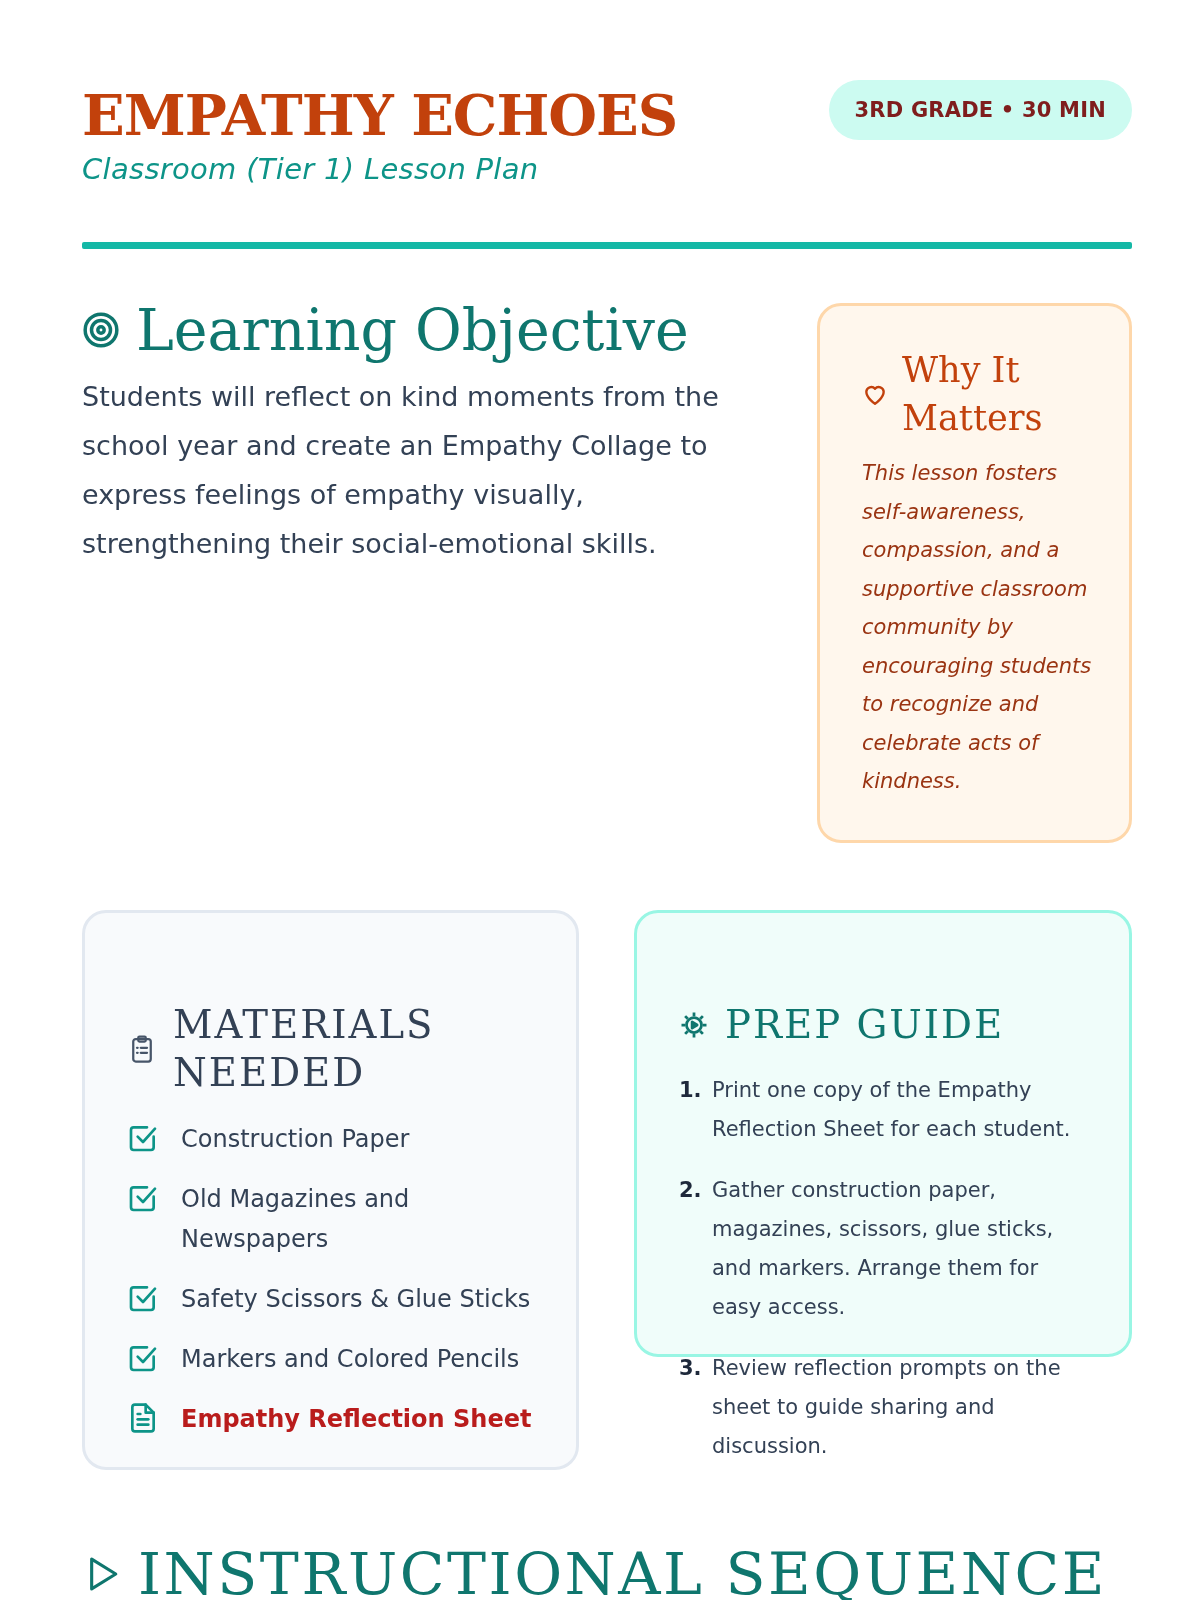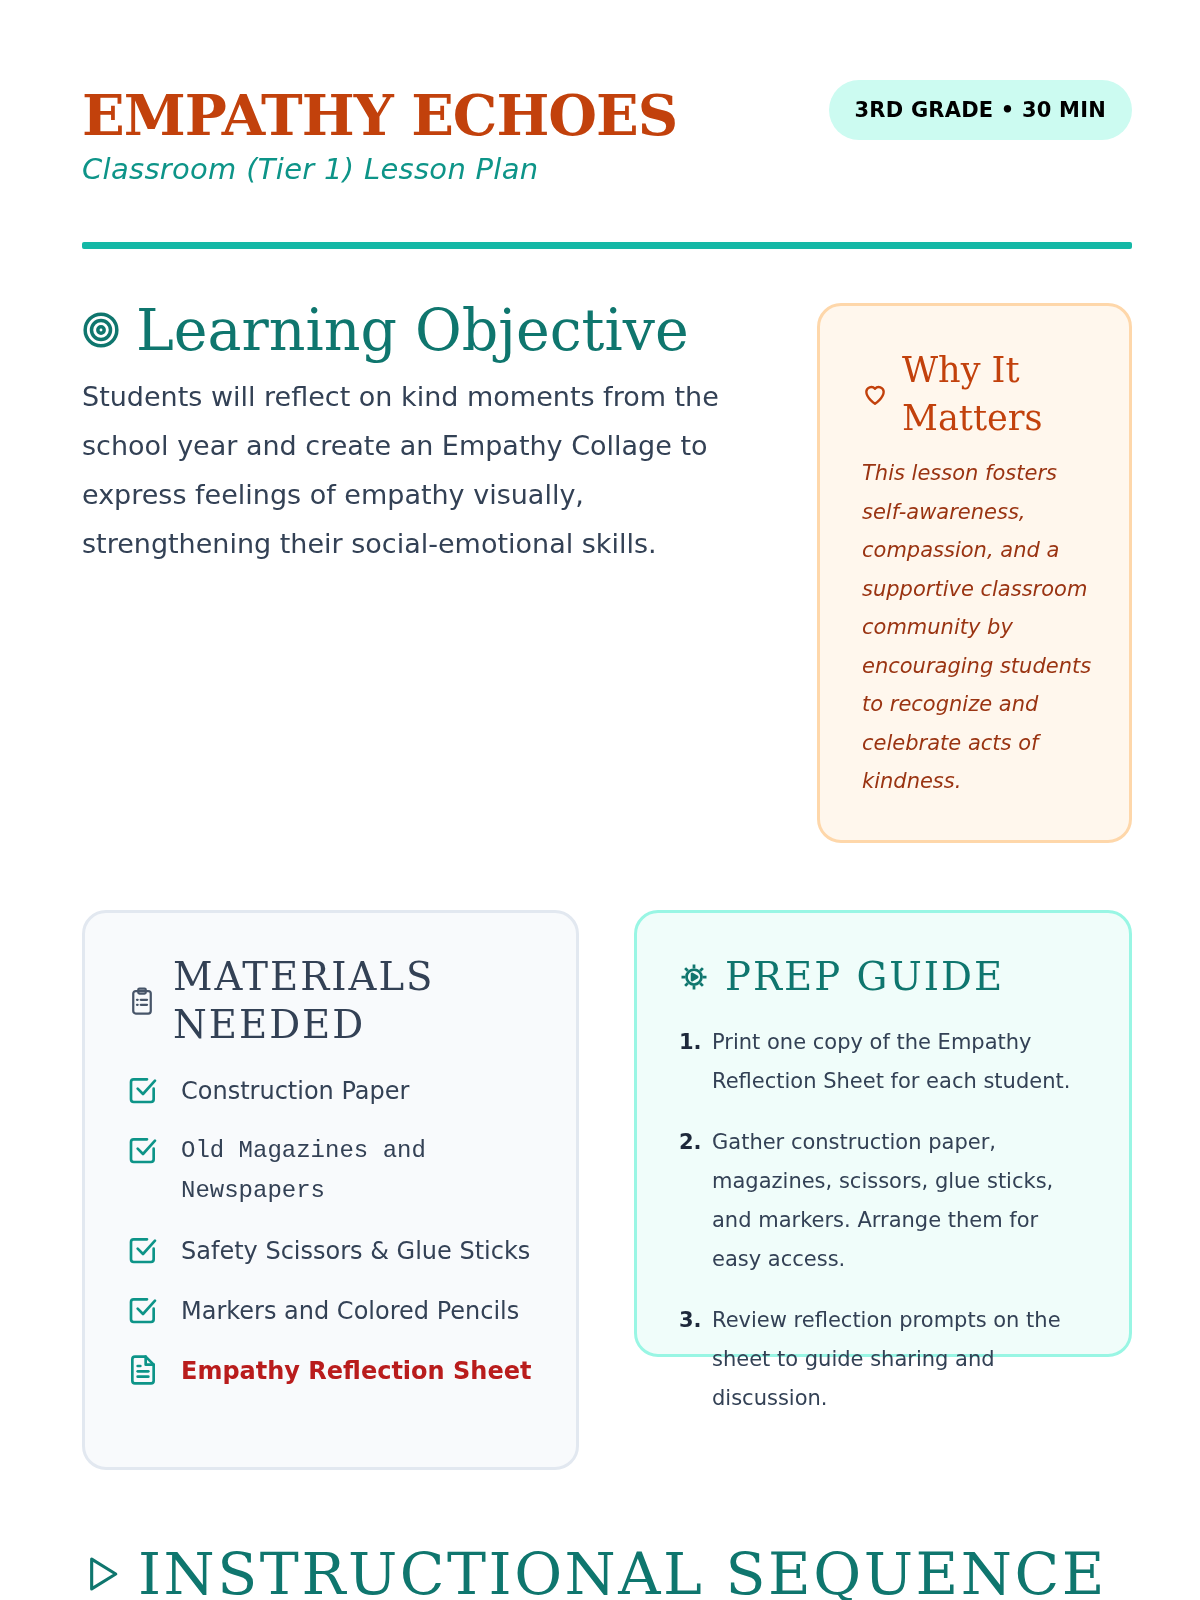--- a/index.html
+++ b/index.html
@@ -2,38 +2,38 @@
 <html><head>
 <meta charset="utf-8">
 <style>
   * { box-sizing: border-box; margin: 0; padding: 0; }
   html, body { width: 1200px; height: 1600px; background: #ffffff; overflow: hidden; }
   body { font-family: "DejaVu Sans", sans-serif; color: #334155; position: relative; }
 
   .header { position: absolute; left: 82px; top: 80px; width: 1050px; }
   .title { font-family: "DejaVu Serif", serif; font-weight: bold; font-size: 56px; color: #c2410c; letter-spacing: -1px; line-height: 70px; }
   .subtitle { font-family: "DejaVu Sans", sans-serif; font-style: italic; font-size: 29px; color: #0d9488; margin-top: 2px; letter-spacing: 0.3px; }
-  .badge { position: absolute; right: 0; top: 0; background: #ccfbf1; color: #000000; border-radius: 32px; padding: 0 26px; height: 60px; line-height: 60px; font-size: 21px; font-weight: bold; letter-spacing: 0.2px; }
+  .badge { position: absolute; right: 0; top: 0; background: #ccfbf1; color: #7f1d1d; border-radius: 32px; padding: 0 26px; height: 60px; line-height: 60px; font-size: 21px; font-weight: bold; letter-spacing: 0.2px; }
   .rule { position: absolute; left: 82px; top: 242px; width: 1050px; height: 7px; background: #14b8a6; border-radius: 2px; }
 
   .objective { position: absolute; left: 82px; top: 300px; width: 660px; }
   .section-h { display: flex; align-items: center; font-family: "DejaVu Serif", serif; color: #0f766e; }
   .objective .section-h { font-size: 38px; line-height: 60px; }
   .objective .section-h .icon { width: 38px; height: 38px; margin-right: 16px; }
   .objective p { font-size: 27px; line-height: 49px; color: #334155; margin-top: 12px; }
 
   .why { position: absolute; left: 817px; top: 303px; width: 315px; height: 540px; background: #fff7ed; border: 3px solid #fed7aa; border-radius: 24px; padding: 40px 26px 0 42px; }
   .why-h { display: flex; align-items: center; color: #c2410c; font-family: "DejaVu Serif", serif; font-size: 30px; line-height: 48px; }
   .why-h .icon { width: 26px; height: 26px; margin-right: 14px; }
   .why p { font-style: italic; font-size: 21px; line-height: 38.5px; color: #9a3412; margin-top: 12px; }
 
   .card { position: absolute; top: 910px; border-radius: 24px; padding: 40px 42px; }
   .materials { left: 82px; width: 497px; height: 560px; background: #f8fafc; border: 3px solid #e2e8f0; }
   .prep { left: 634px; width: 498px; height: 447px; background: #f0fdfa; border: 3px solid #99f6e4; }
-  .card-h { display: flex; align-items: center; font-family: "DejaVu Serif", serif; font-size: 33px; letter-spacing: 2px; line-height: 48px; }
+  .card-h { display: flex; align-items: center; font-family: "DejaVu Serif", serif; font-size: 33px; letter-spacing: 2px; line-height: 48px; margin-top: 48px; }
   .materials .card-h { color: #334155; }
   .prep .card-h { color: #0f766e; }
   .card-h .icon { width: 30px; height: 30px; margin-right: 16px; flex-shrink: 0; }
 
   .mat-list { list-style: none; margin-top: 22px; }
   .mat-list li { display: flex; align-items: flex-start; font-size: 24px; line-height: 40px; margin-bottom: 20px; color: #334155; }
   .mat-list li .icon { width: 32px; height: 32px; margin-right: 22px; margin-top: 3px; flex-shrink: 0; }
   .mat-list li.bold { font-weight: bold; color: #b91c1c; }
 
   .prep-list { list-style: none; margin-top: 22px; }
@@ -93,21 +93,21 @@
           <path d="M20 11v8a2 2 0 0 1-2 2H5a2 2 0 0 1-2-2V6a2 2 0 0 1 2-2h10"></path>
           <path d="M8 11l4 4 9-10"></path>
         </svg>
       <span>Construction Paper</span>
     </li>
     <li>
       <svg class="icon" viewBox="0 0 24 24" fill="none" stroke="#0d9488" stroke-width="2" stroke-linecap="round" stroke-linejoin="round">
           <path d="M20 11v8a2 2 0 0 1-2 2H5a2 2 0 0 1-2-2V6a2 2 0 0 1 2-2h10"></path>
           <path d="M8 11l4 4 9-10"></path>
         </svg>
-      <span style="width:260px;font-family:Liberation Mono, monospace;">Old Magazines and Newspapers</span>
+      <span style="width:260px;">Old Magazines and Newspapers</span>
     </li>
     <li>
       <svg class="icon" viewBox="0 0 24 24" fill="none" stroke="#0d9488" stroke-width="2" stroke-linecap="round" stroke-linejoin="round">
           <path d="M20 11v8a2 2 0 0 1-2 2H5a2 2 0 0 1-2-2V6a2 2 0 0 1 2-2h10"></path>
           <path d="M8 11l4 4 9-10"></path>
         </svg>
       <span>Safety Scissors &amp; Glue Sticks</span>
     </li>
     <li>
       <svg class="icon" viewBox="0 0 24 24" fill="none" stroke="#0d9488" stroke-width="2" stroke-linecap="round" stroke-linejoin="round">

